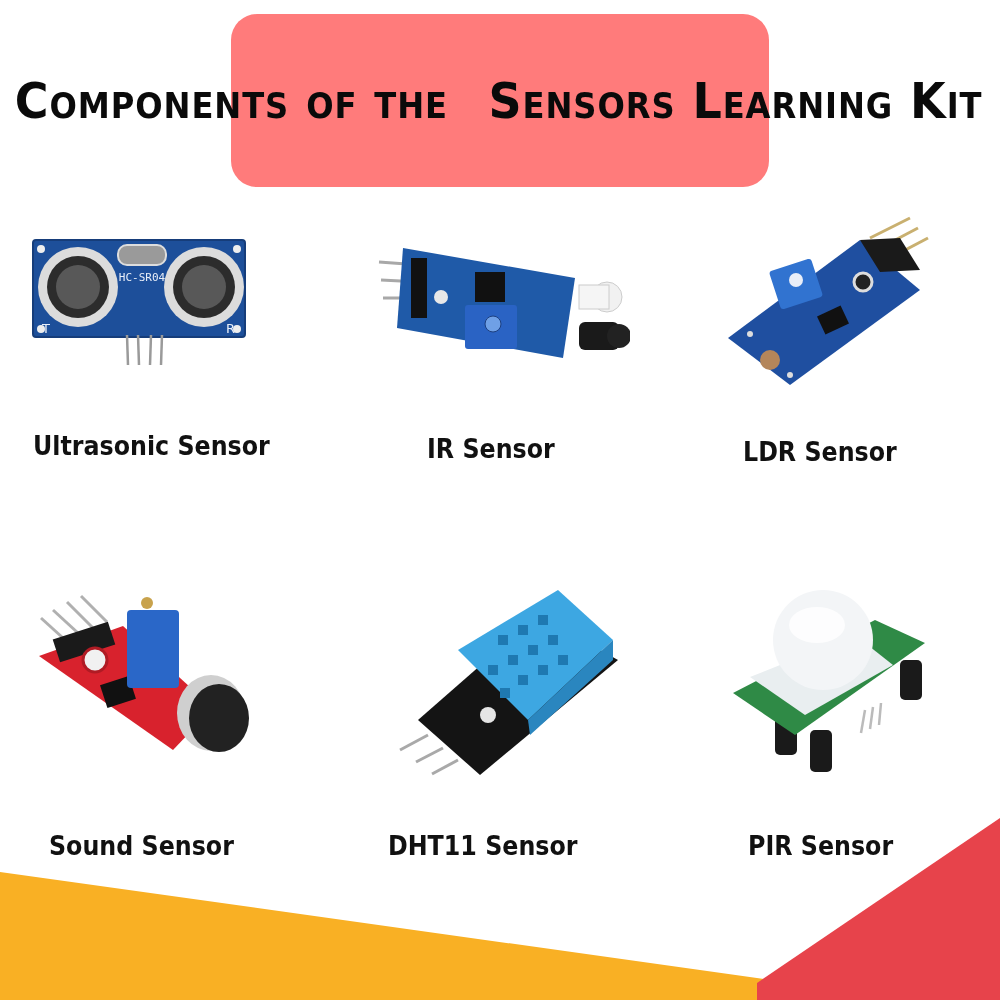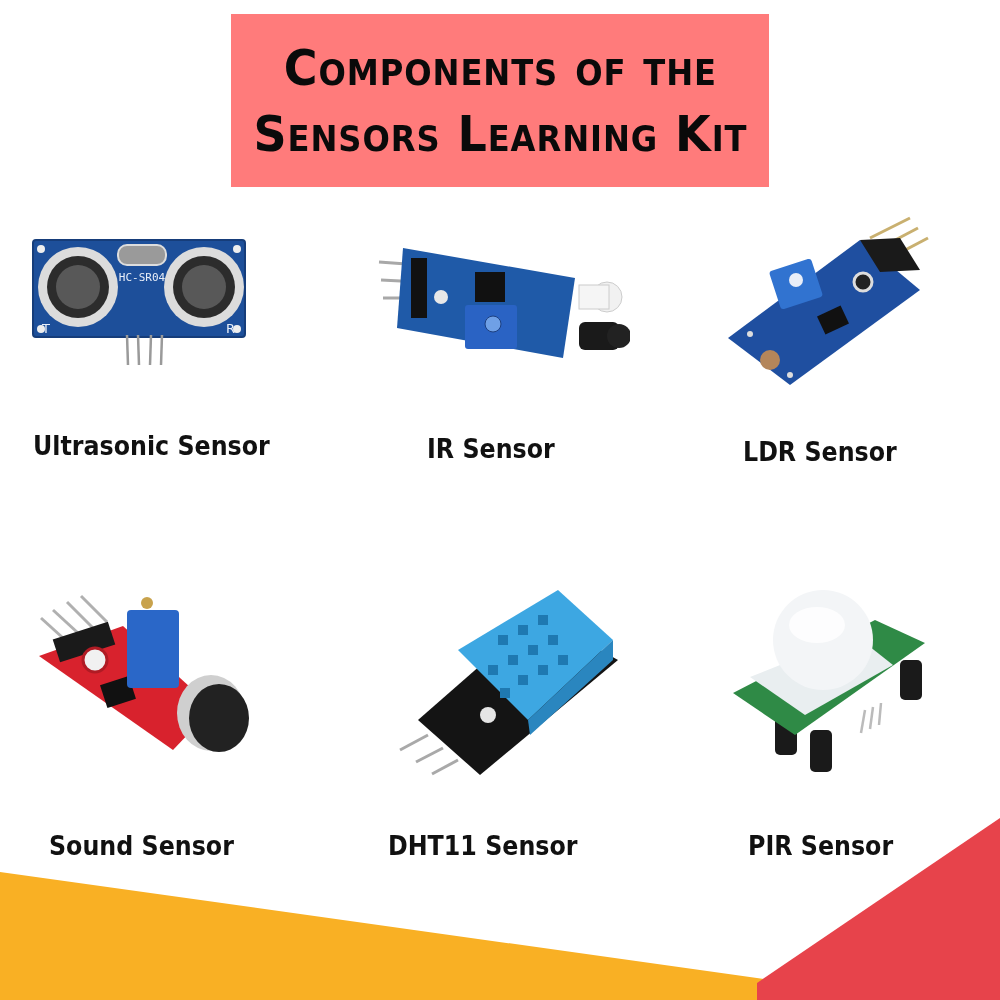--- a/index.html
+++ b/index.html
@@ -1,18 +1,18 @@
 <!DOCTYPE html>
 <html><head>
 <meta charset="utf-8">
 <style>
   html, body { margin: 0; padding: 0; }
   body { width: 1000px; height: 1000px; position: relative; overflow: hidden; background: #ffffff; font-family: "DejaVu Sans", sans-serif; }
   .bg-shapes { position: absolute; left: 0; top: 0; width: 1000px; height: 1000px; }
-  .title-box { position: absolute; left: 231px; top: 14px; width: 538px; height: 173px; background: #FF7B7B; display: flex; flex-direction: column; align-items: center; justify-content: center; }
+  .title-box { position: absolute; left: 231px; top: 14px; width: 538px; height: 173px; background: #FF7B7B; display: flex; flex-direction: row; align-items: center; justify-content: center; border-radius: 26px; }
   .title-line { font-family: "DejaVu Sans", sans-serif; font-weight: bold; font-variant: small-caps; color: #0a0a0a; font-size: 50px; line-height: 66px; letter-spacing: 1px; white-space: nowrap; transform: scaleX(0.92); }
   .sensor-img { position: absolute; }
   .label { position: absolute; font-family: "DejaVu Sans", sans-serif; font-weight: bold; color: #111; font-size: 27px; white-space: nowrap; transform: scaleX(0.88); transform-origin: left center; }
 </style>
 </head>
 <body>
 
 <svg class="bg-shapes" viewBox="0 0 1000 1000">
   <polygon points="0,872 1000,1012 1000,1000 0,1000" fill="#F9B024"></polygon>
   <polygon points="1000,818 1000,1000 757,1000 757,983" fill="#E7434B"></polygon>

